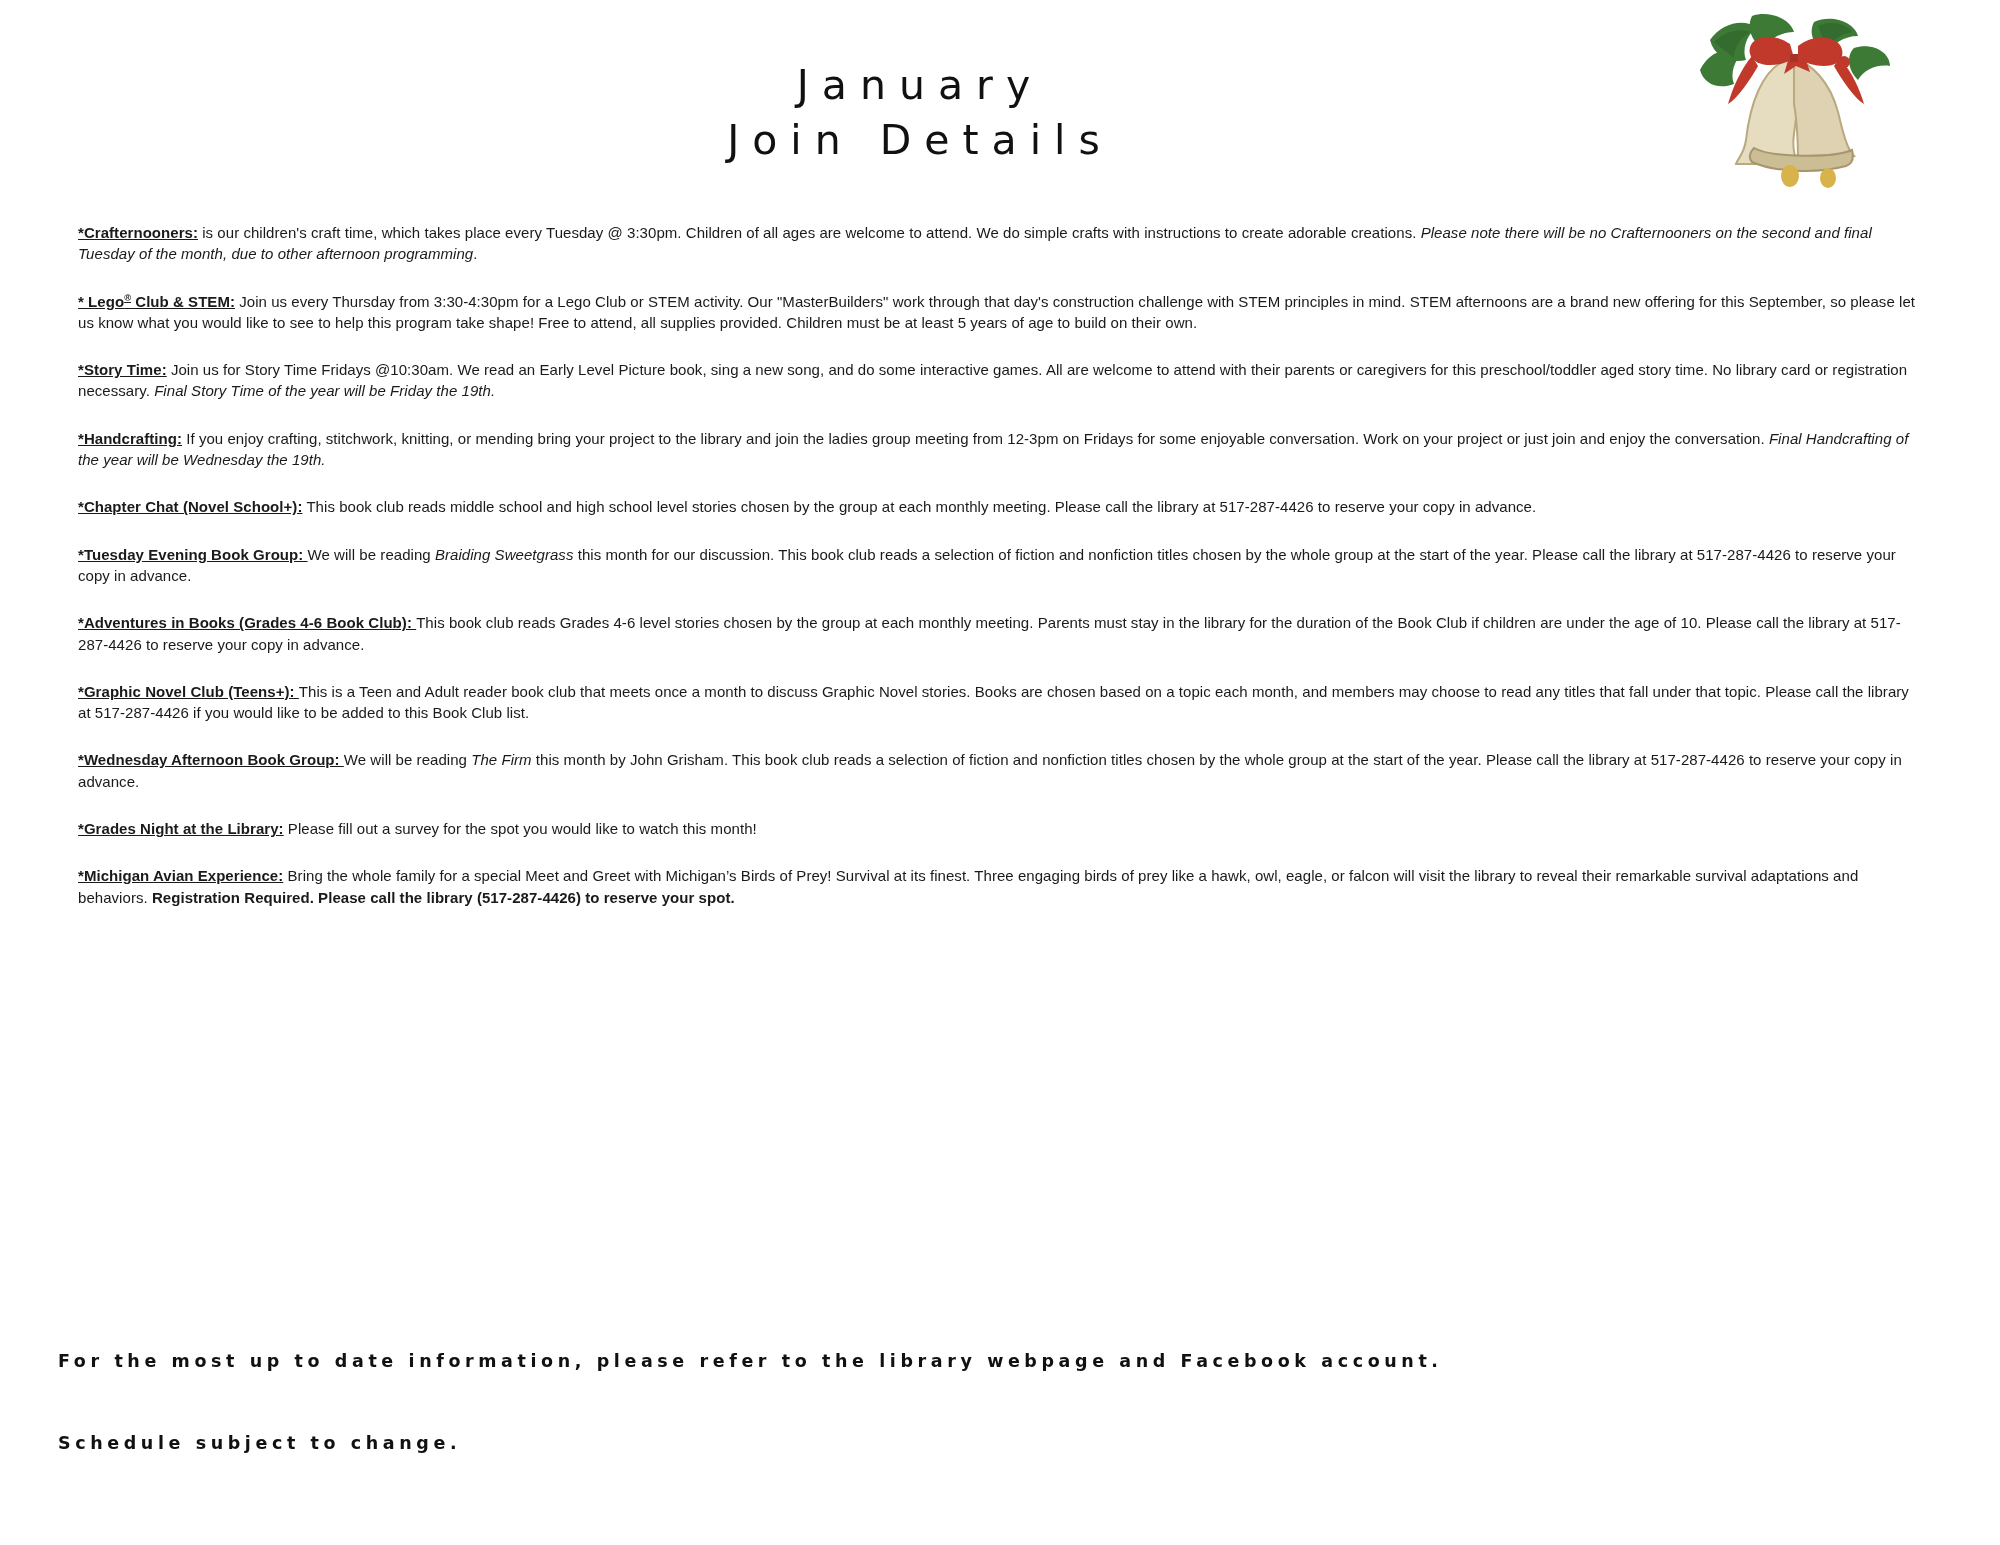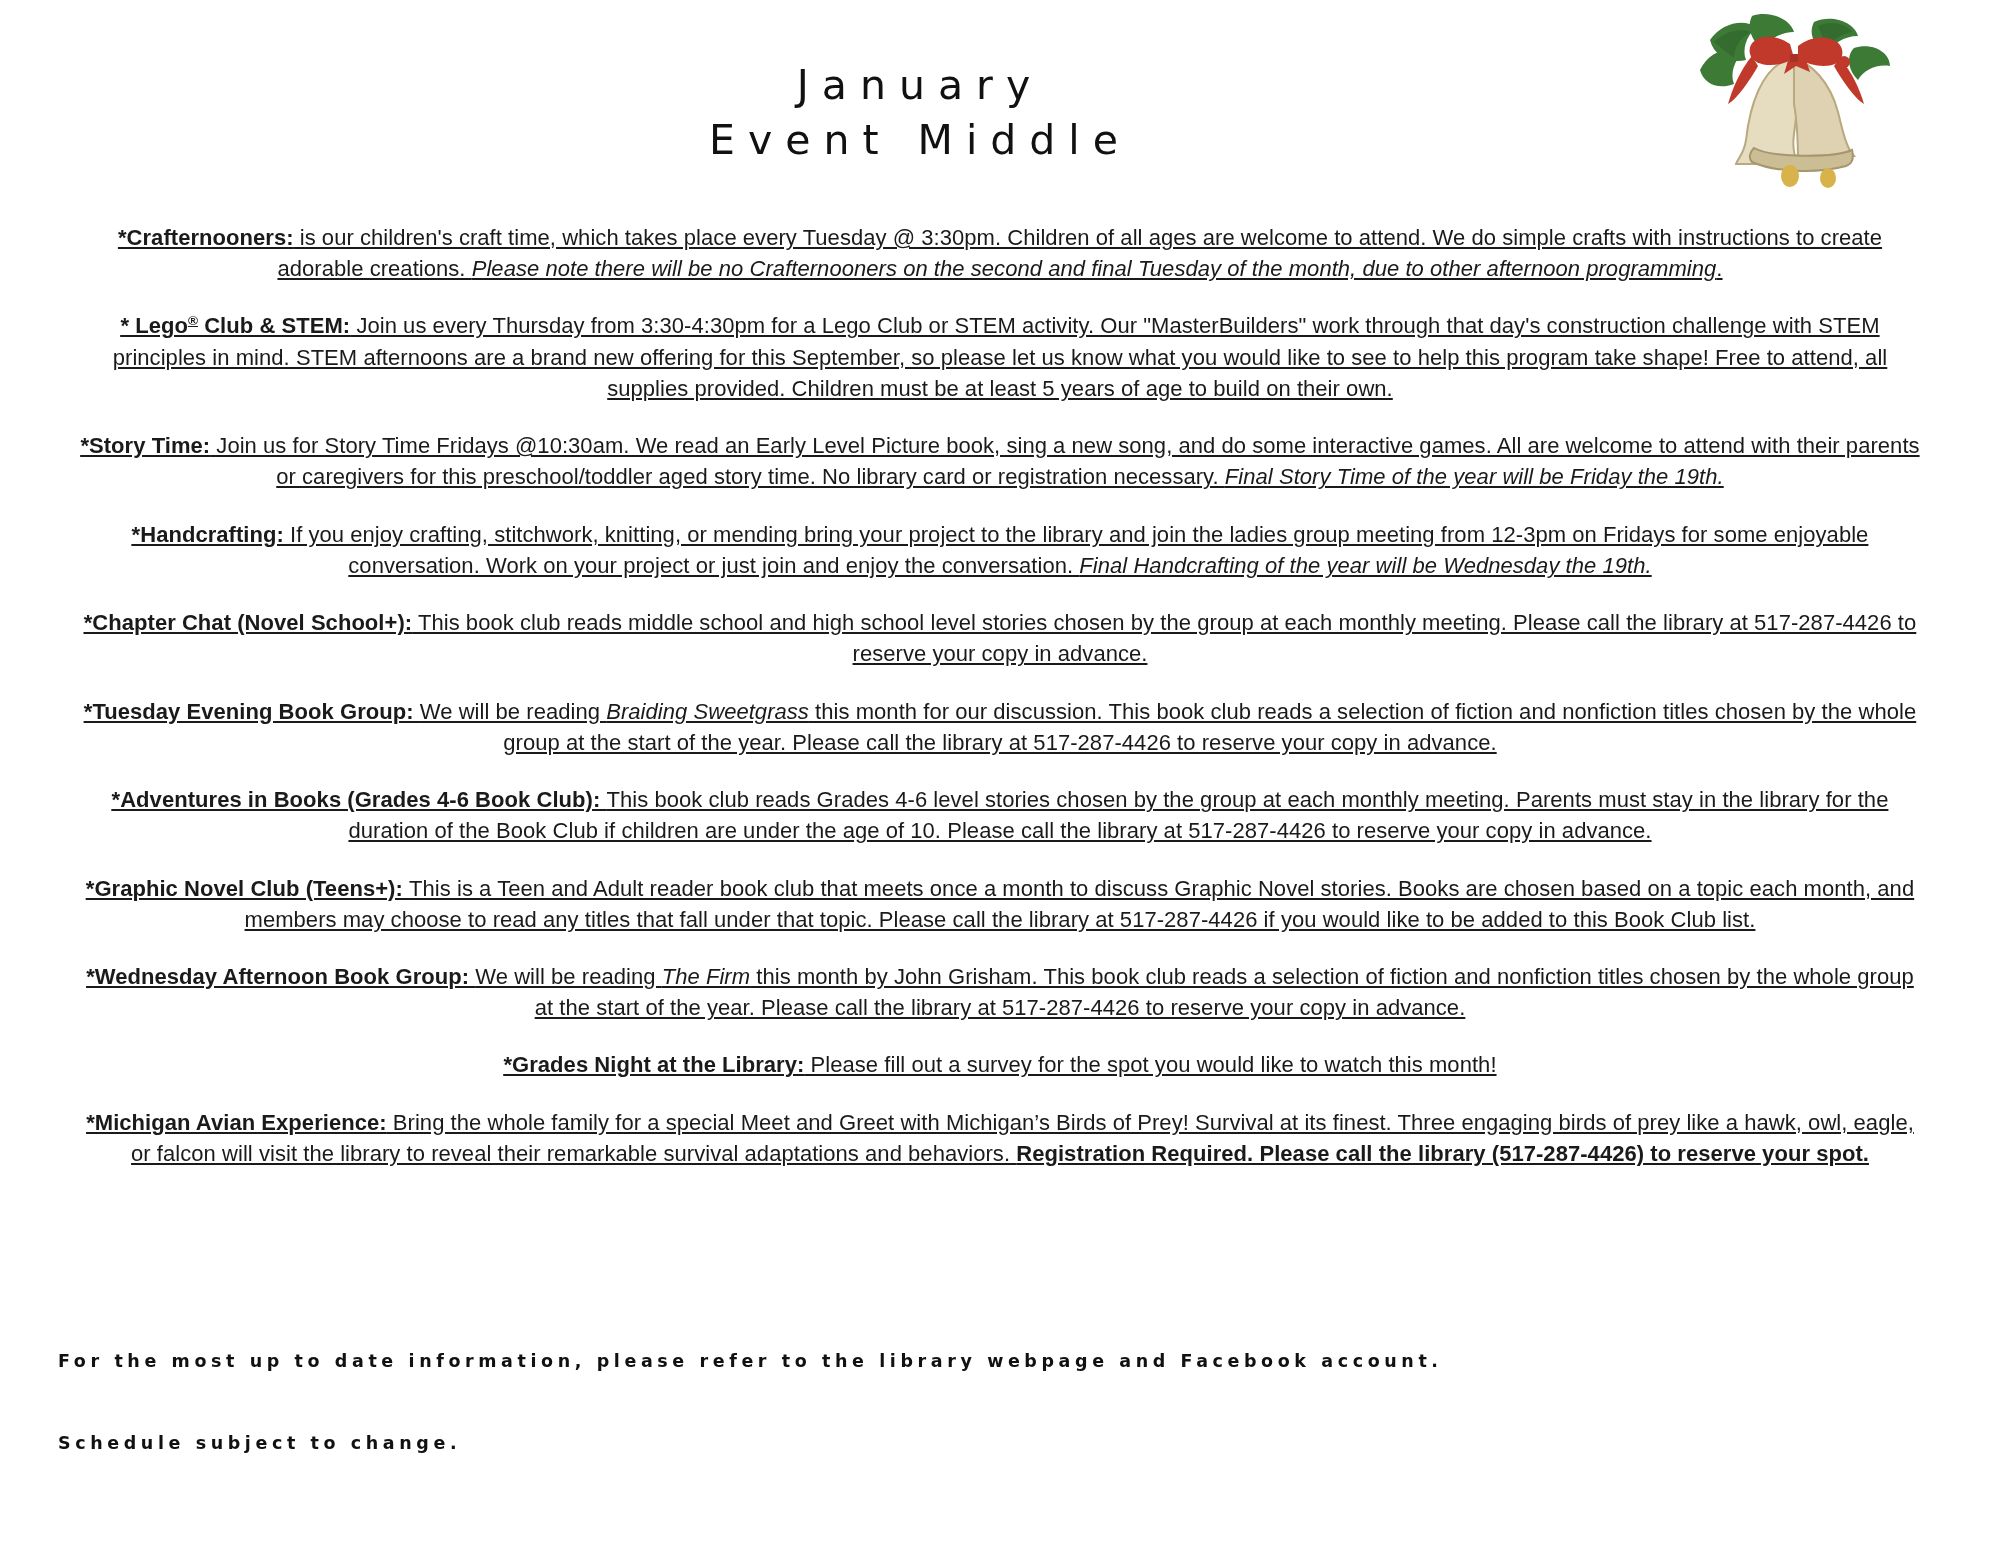--- a/index.html
+++ b/index.html
@@ -47,26 +47,25 @@
     top: 8px;
     width: 200px;
     height: 190px;
   }
   
   .content {
     margin-top: 22px;
   }
   p.para {
     margin: 0 0 26px 0;
-    font-size: 22px;
+    font-size: 15px;
     line-height: 1.42;
     color: #1a1a1a;
-    text-align: center;
+    text-align: left;
     letter-spacing: 0.05px;
-    text-decoration: underline;
   }
   .lead {
     font-weight: bold;
     text-decoration: underline;
   }
   .ital { font-style: italic; }
   .bold { font-weight: bold; }
   sup.reg {
     font-size: 0.62em;
     vertical-align: super;
@@ -87,21 +86,21 @@
   }
 </style>
 </head>
 <body>
 
 <div class="page">
 
   <div class="header">
     <div class="title-block">
       <div class="title-line">January</div>
-      <div class="title-line">Event Middle</div>
+      <div class="title-line">Join Details</div>
     </div>
 
     <div class="bells">
       <svg viewBox="0 0 200 190" width="200" height="190" aria-hidden="true">
 
         <g fill="#3c7a36">
           <path d="M16 32 C28 14, 52 10, 62 20 C52 28, 48 42, 52 52 C36 56, 20 48, 16 32 Z"></path>
           <path d="M6 62 C14 44, 36 36, 50 44 C40 52, 36 66, 40 76 C24 82, 10 76, 6 62 Z"></path>
           <path d="M58 8 C74 2, 96 10, 100 24 C86 24, 74 32, 70 42 C58 34, 52 20, 58 8 Z"></path>
           <path d="M120 14 C138 6, 160 14, 164 28 C150 28, 138 36, 134 46 C120 38, 114 26, 120 14 Z"></path>

